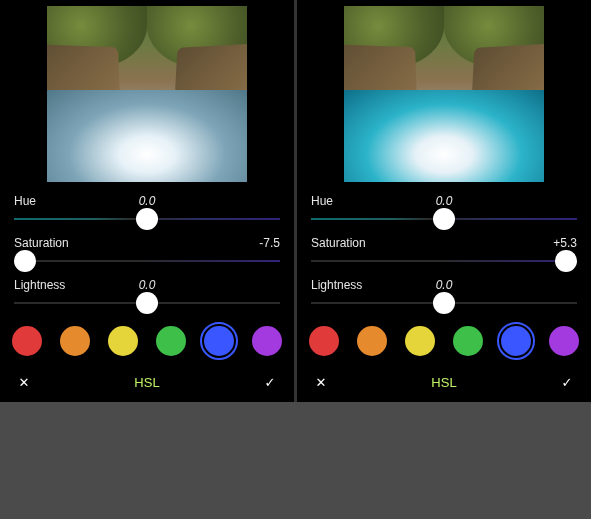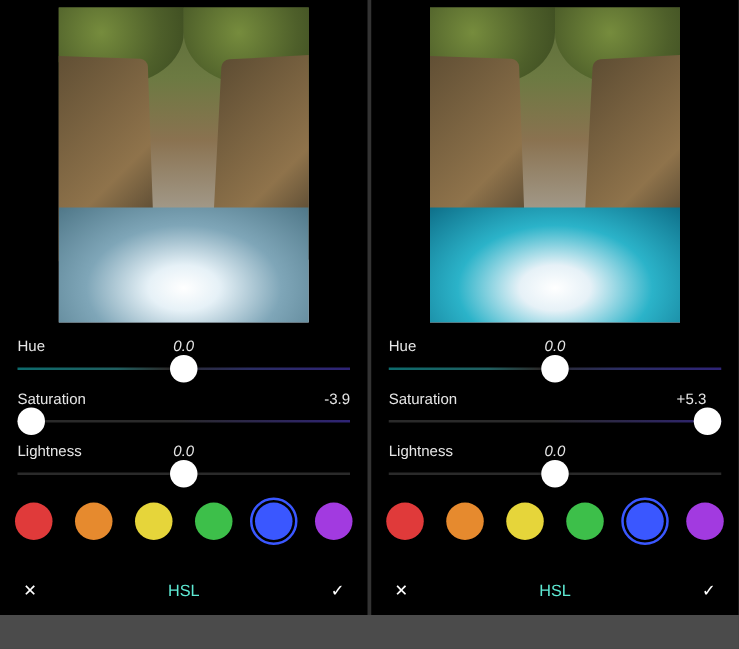--- a/index.html
+++ b/index.html
@@ -6,21 +6,21 @@
   html, body {
     width: 591px;
     height: 519px;
     background: #4b4b4b;
     font-family: -apple-system, Helvetica, Arial, sans-serif;
     overflow: hidden;
   }
   .stage {
     display: flex;
     width: 591px;
-    height: 492px;
+    height: 402px;
     gap: 3px;
     background: #333;
   }
   .screen {
     flex: 1;
     background: #000;
     display: flex;
     flex-direction: column;
     padding: 6px 12px 8px 12px;
     color: #fff;
@@ -118,21 +118,21 @@
   }
 
   .footer {
     display: flex;
     align-items: center;
     justify-content: space-between;
     margin-top: auto;
     padding-top: 4px;
     font-size: 13px;
   }
-  .footer .mode { color: #5eead4; font-size: 13px; }
+  .footer .mode { color: #bef264; font-size: 13px; }
   .icon-btn {
     width: 24px;
     height: 24px;
     display: flex;
     align-items: center;
     justify-content: center;
     color: #fff;
   }
 </style>
 </head>
@@ -155,21 +155,21 @@
         <span class="val">0.0</span>
       </div>
       <div class="track hue">
         <div class="thumb" style="left:50%"></div>
       </div>
     </div>
 
     <div class="slider-block">
       <div class="slider-labels">
         <span class="lab">Saturation</span>
-        <span class="lab" style="margin-left:6px">-3.9</span>
+        <span class="lab" style="margin-left:6px">-7.5</span>
       </div>
       <div class="track sat">
         <div class="thumb" style="left:4%"></div>
       </div>
     </div>
 
     <div class="slider-block">
       <div class="slider-labels">
         <span class="lab">Lightness</span>
         <span class="val">0.0</span>
@@ -210,21 +210,21 @@
         <span class="val">0.0</span>
       </div>
       <div class="track hue">
         <div class="thumb" style="left:50%"></div>
       </div>
     </div>
 
     <div class="slider-block">
       <div class="slider-labels">
         <span class="lab">Saturation</span>
-        <span class="lab" style="position:absolute; right:14px">+5.3</span>
+        <span class="lab" style="position:absolute; right:2px">+5.3</span>
       </div>
       <div class="track sat">
         <div class="thumb" style="left:96%"></div>
       </div>
     </div>
 
     <div class="slider-block">
       <div class="slider-labels">
         <span class="lab">Lightness</span>
         <span class="val">0.0</span>

